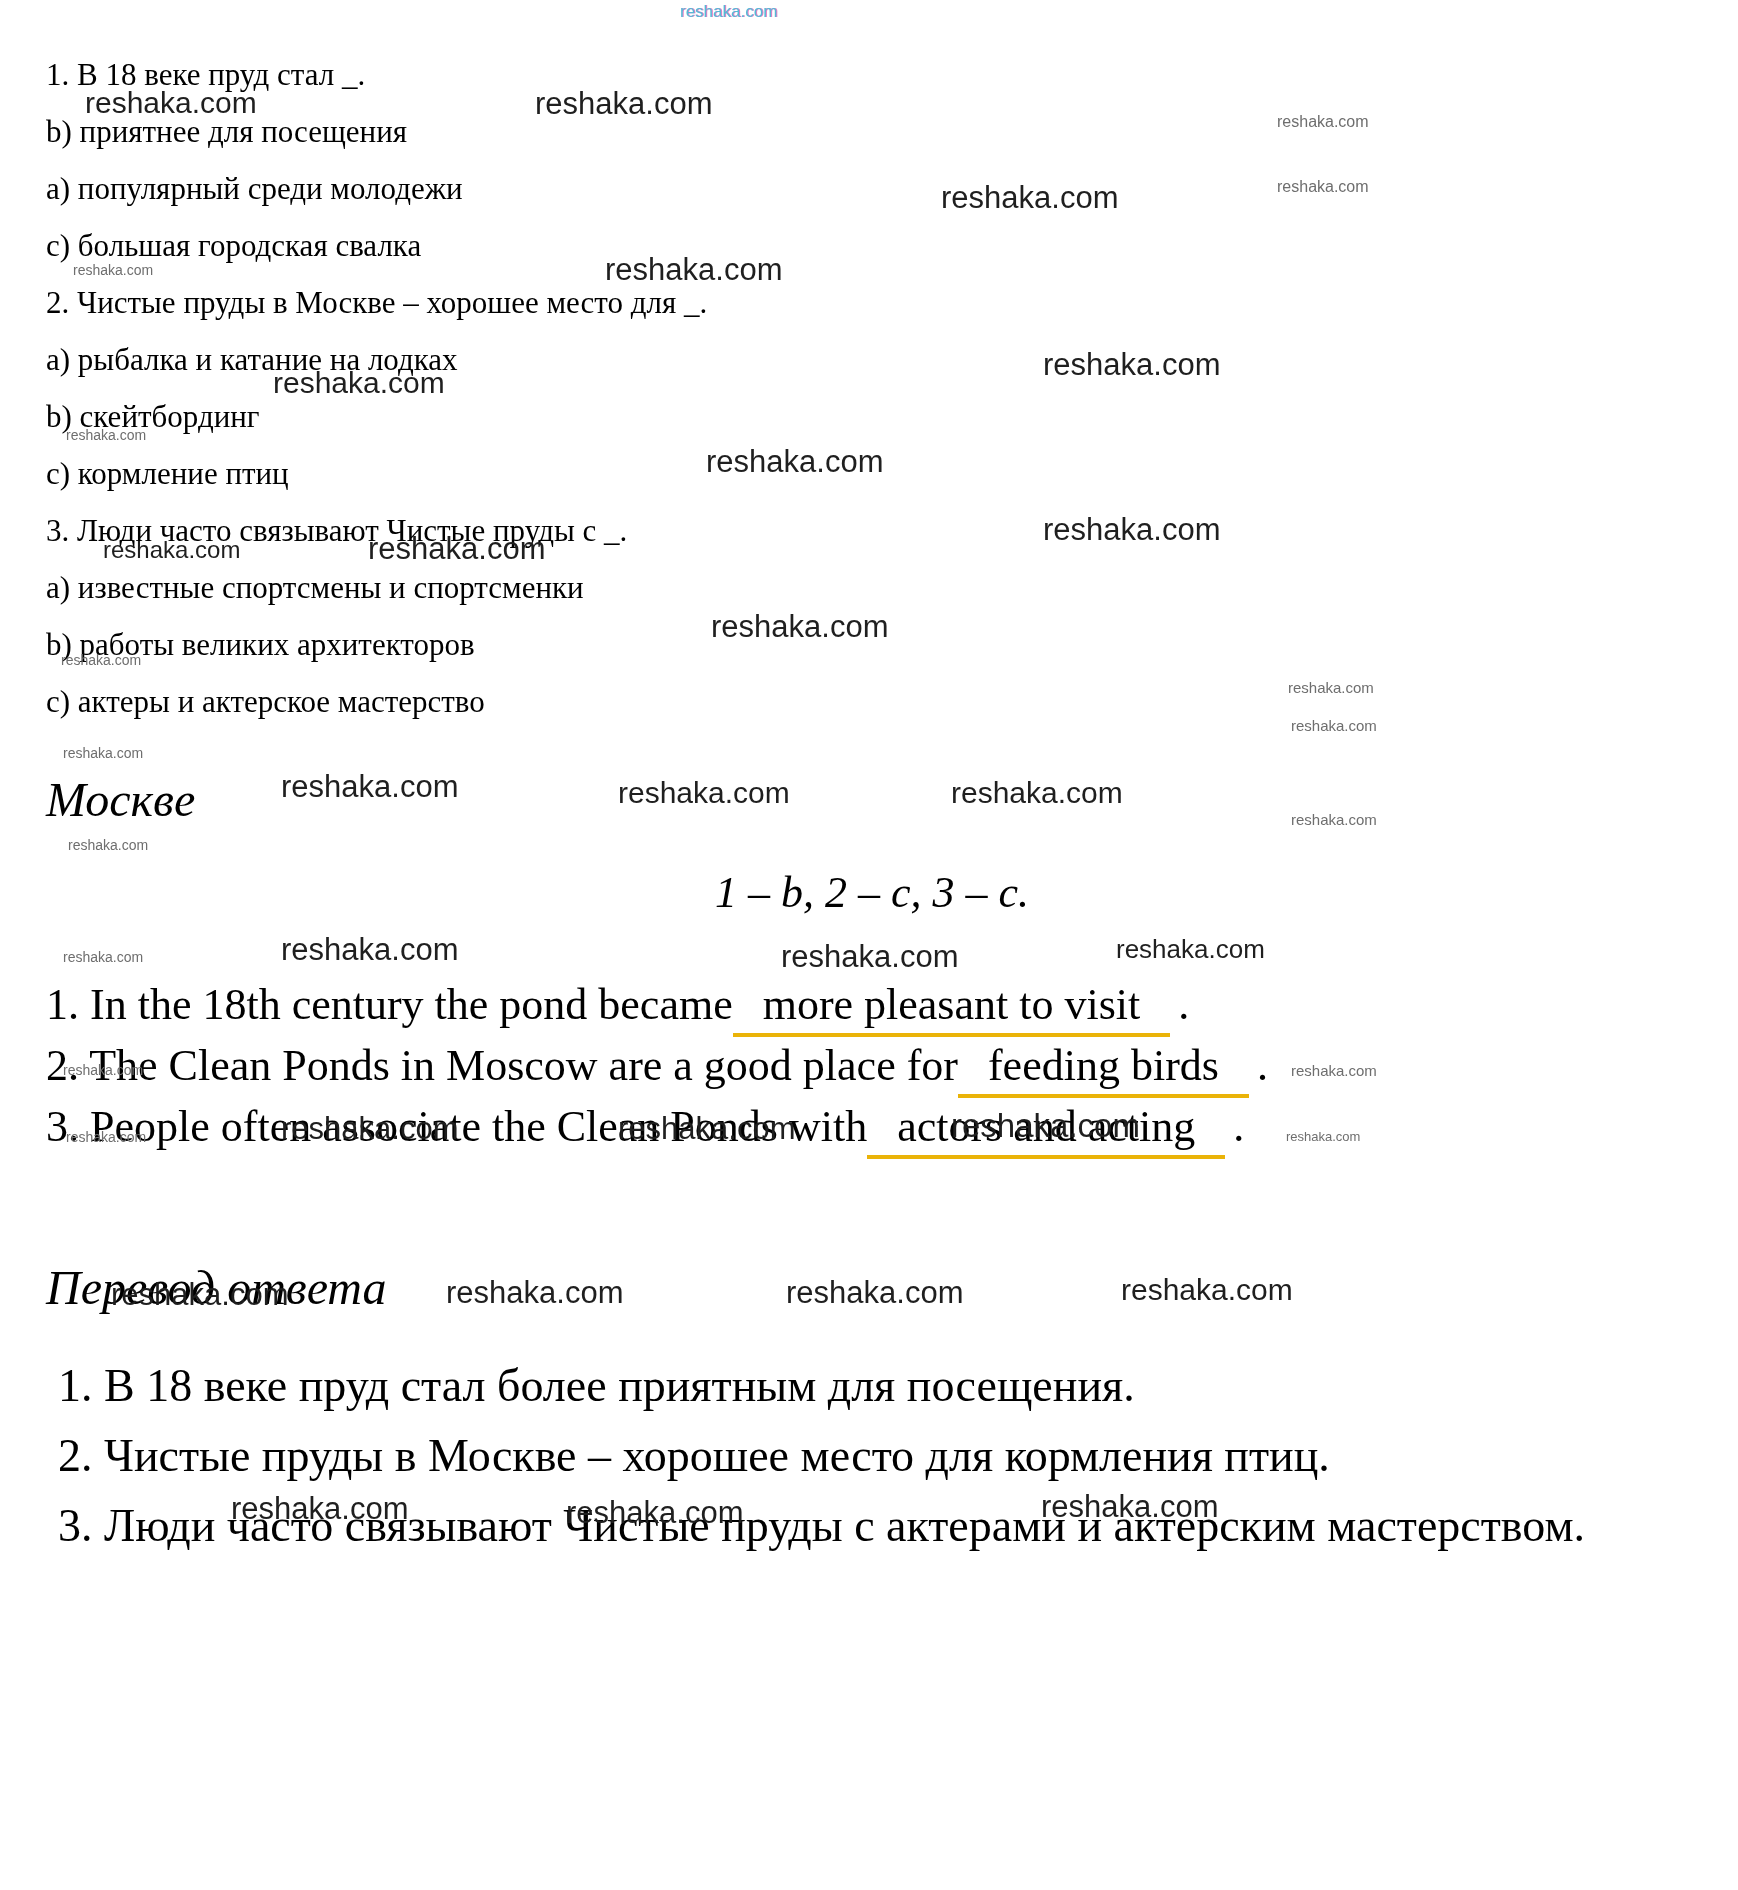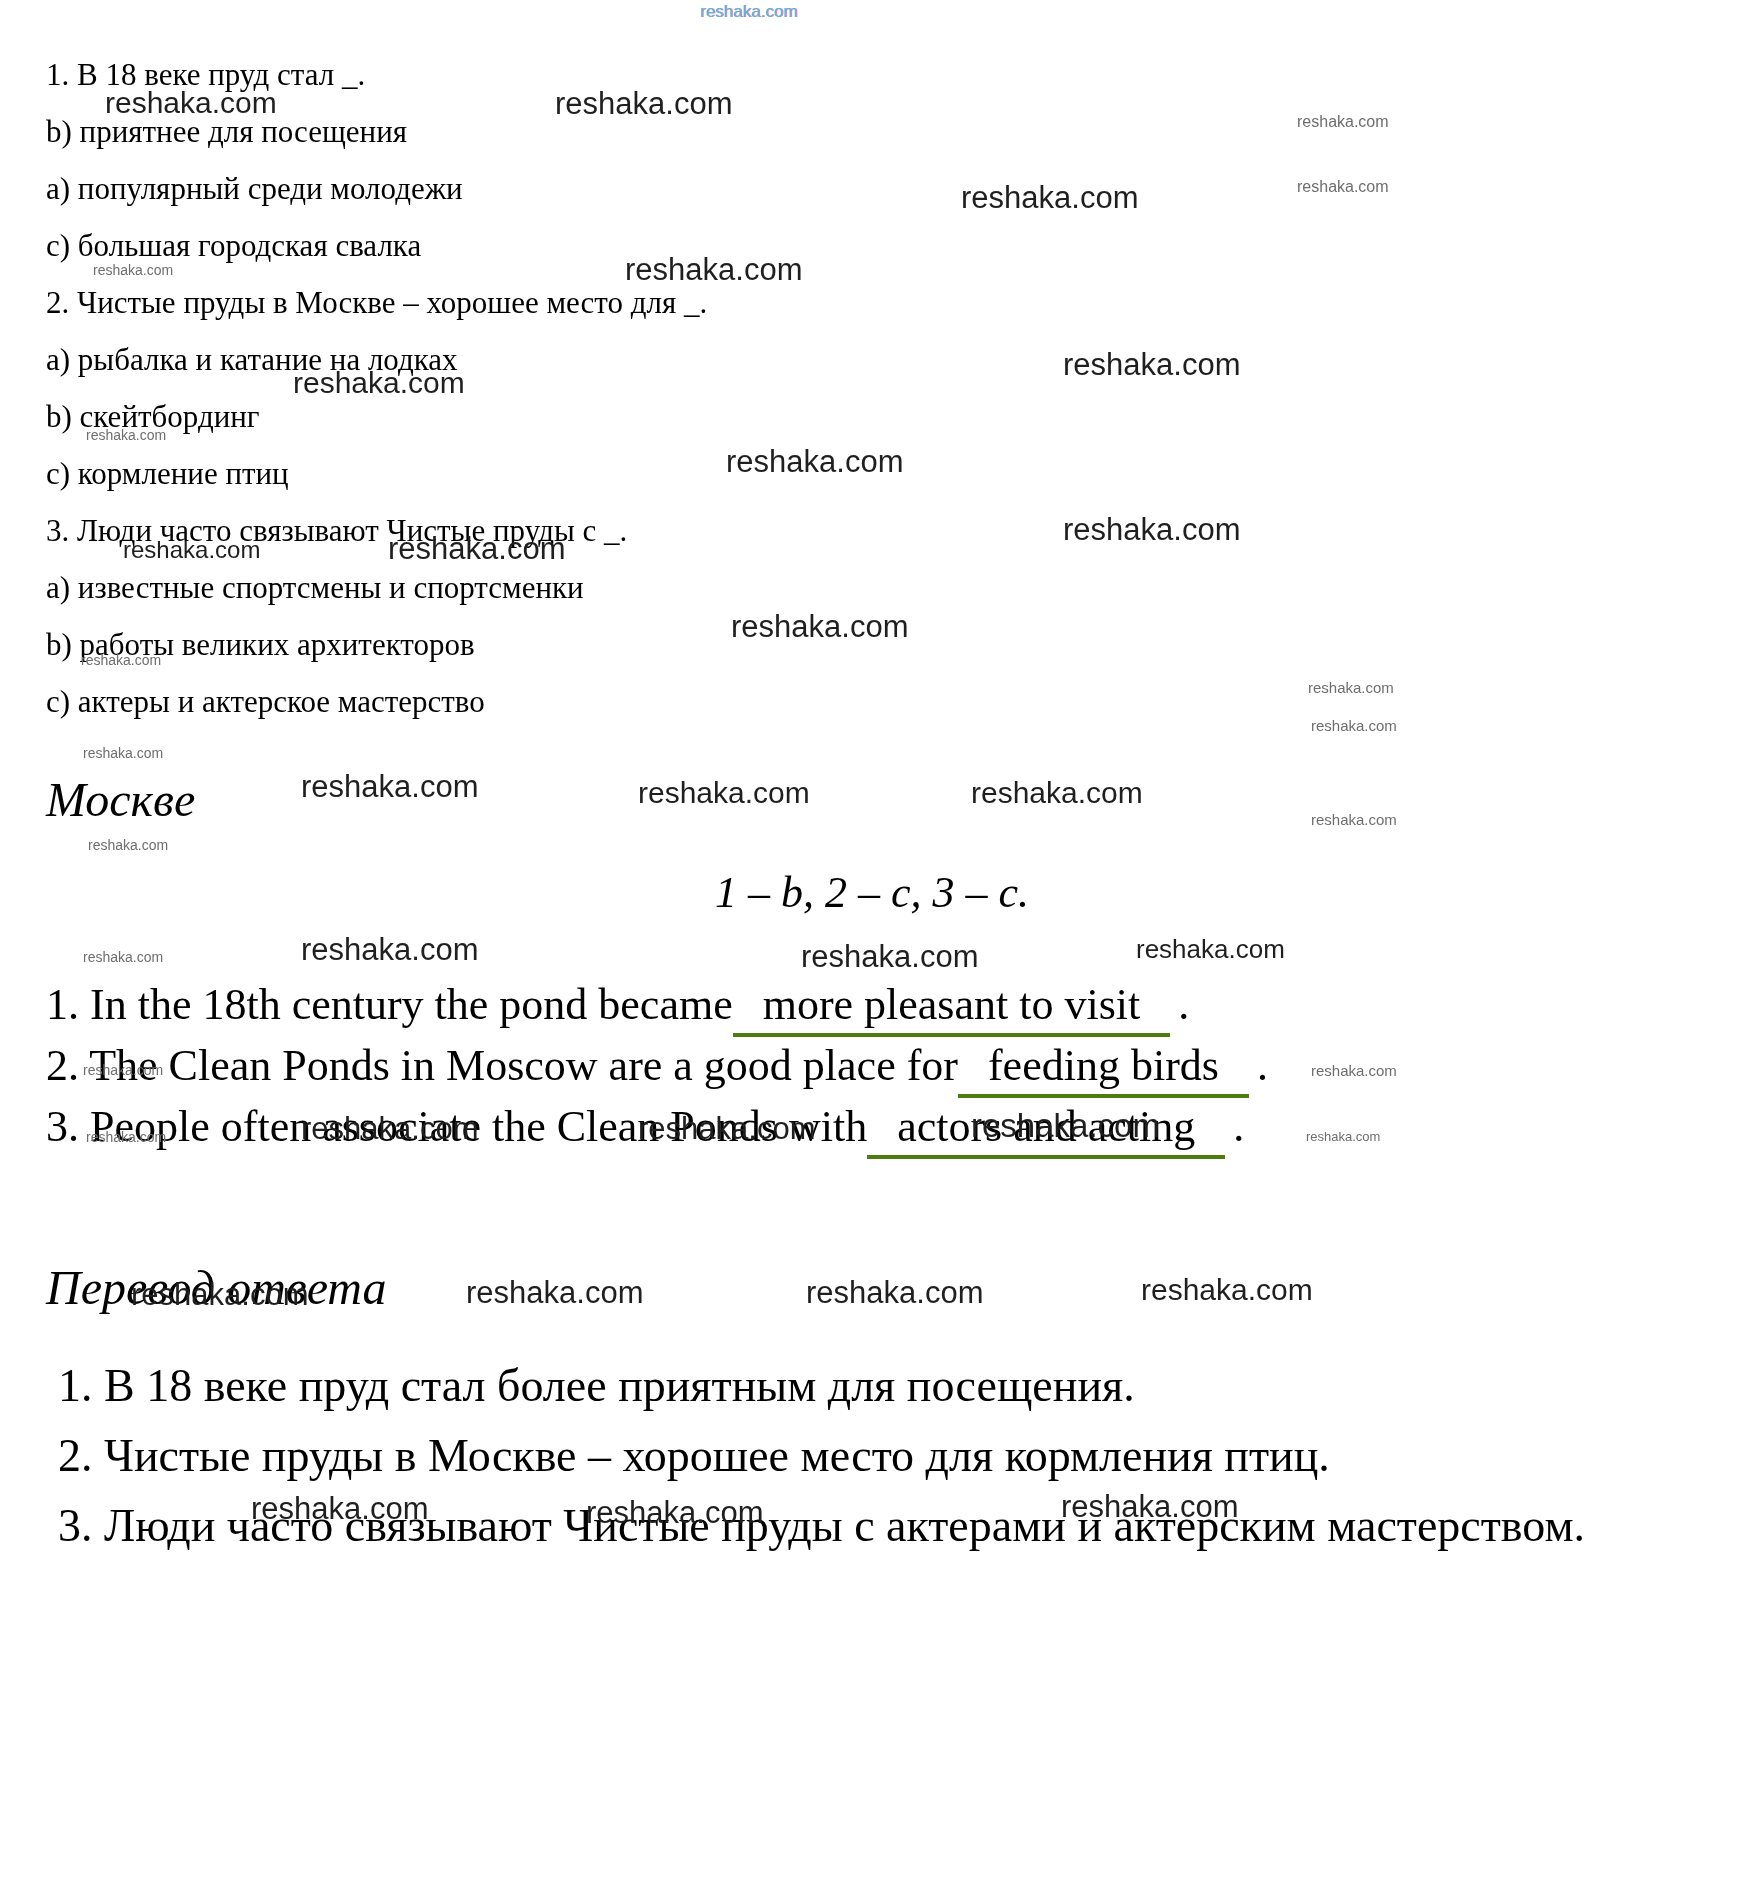--- a/index.html
+++ b/index.html
@@ -16,37 +16,36 @@
 
   .quiz p { margin: 0; font-size: 31px; line-height: 57px; white-space: nowrap; }
 
   .answer-heading { margin: 42px 0 0 0; font-style: italic; font-size: 48px; line-height: 56px; }
   .answer-summary { margin: 40px 0 0 0; font-style: italic; font-size: 44px; line-height: 50px; text-align: center; }
 
   .english { margin-top: 58px; }
   .english p { margin: 0; font-size: 44px; line-height: 57px; white-space: nowrap; }
   .blank {
     display: inline-block;
-    border-bottom: 4px solid #4d7c0f;
+    border-bottom: 4px solid #eab308;
     padding: 0 30px;
     margin-right: 8px;
     text-align: center;
   }
 
   .trans-heading { margin: 100px 0 0 0; font-style: italic; font-size: 48px; line-height: 58px; }
   .translation { margin-top: 40px; }
   .translation p { margin: 12px; font-size: 46px; line-height: 58px; }
 
   .wm-layer {
     position: absolute;
     left: 0; top: 0; right: 0; bottom: 0;
     z-index: 2;
     pointer-events: none;
     font-family: "Liberation Sans", sans-serif;
-    margin-left: 20px;
   }
   .wm { position: absolute; white-space: nowrap; font-weight: 400; }
   .wm-dark  { color: #1f1f1f; }
   .wm-gray  { color: #6e6e6e; }
   .wm-color { color: #56b8d6; text-shadow: 1px 0 0 #e77fc4; }
 </style>
 </head>
 <body>
 
 <div class="content">

